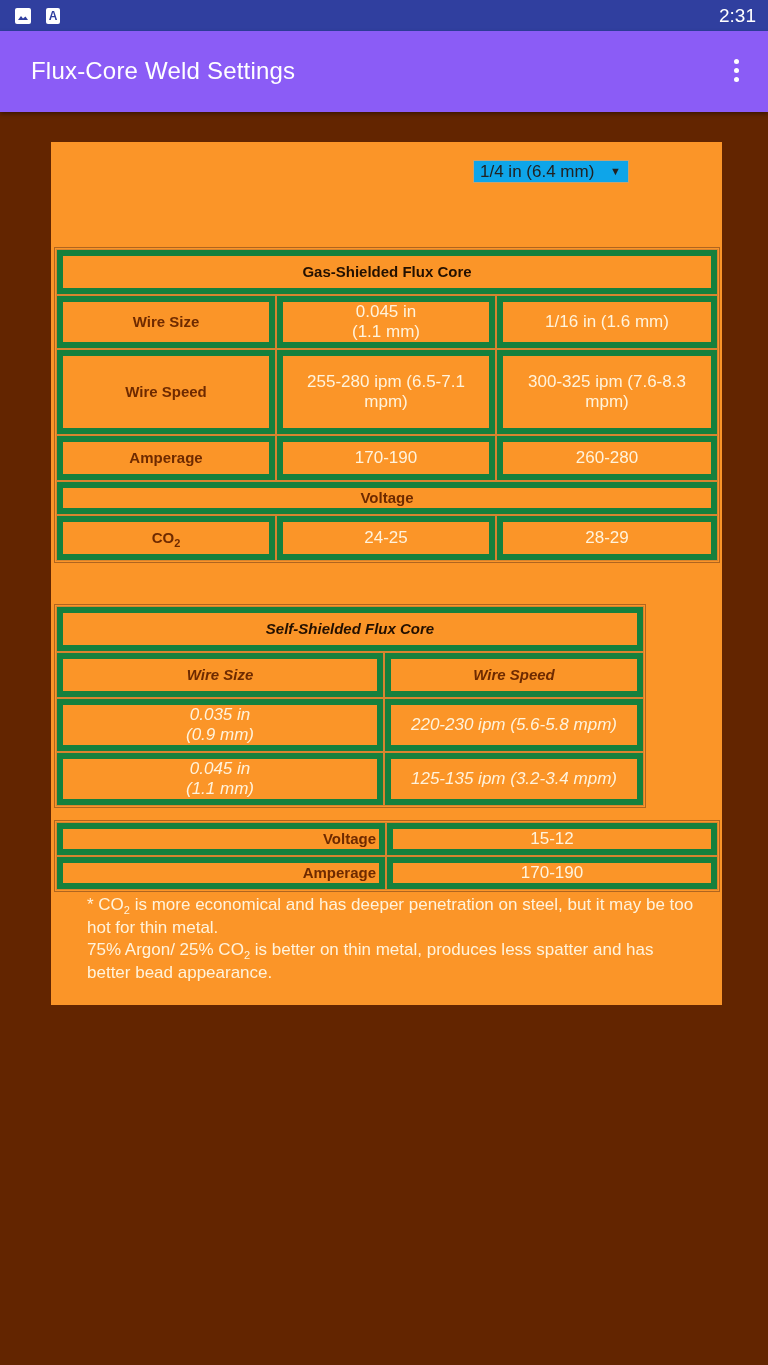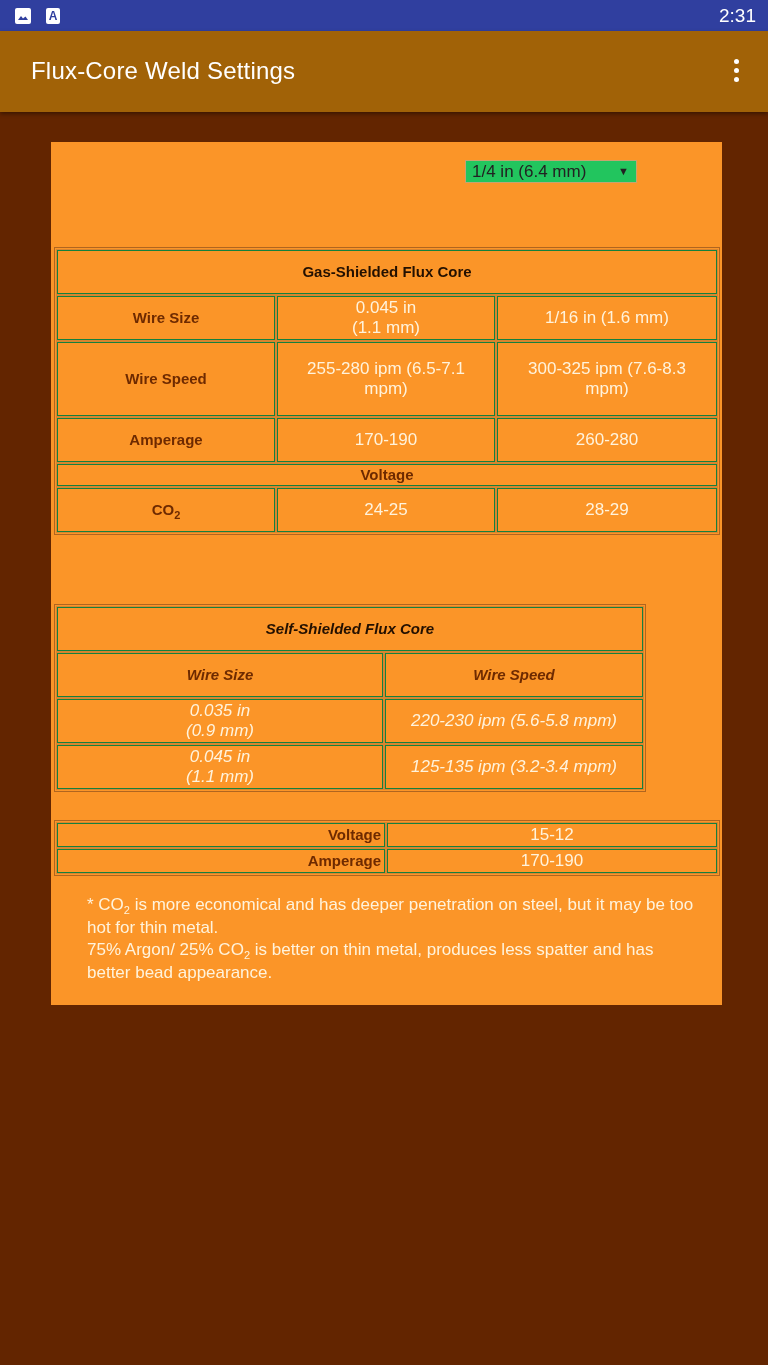--- a/index.html
+++ b/index.html
@@ -6,38 +6,38 @@
   html, body { width: 768px; height: 1365px; overflow: hidden; }
   body { background: #632500; font-family: "Liberation Sans", sans-serif; position: relative; }
 
   .status-bar { position: absolute; top: 0; left: 0; width: 768px; height: 31px; background: #303f9f; color: #fff; }
   .status-bar .sb-icon { position: absolute; top: 8px; width: 16px; height: 16px; background: #fff; border-radius: 2px; }
   .status-bar .sb-gallery { left: 15px; }
   .status-bar .sb-gallery::after { content: ""; position: absolute; left: 3px; bottom: 4px; width: 10px; height: 4px; background: #303f9f; clip-path: polygon(0 100%, 30% 0, 50% 60%, 75% 10%, 100% 100%); }
   .status-bar .sb-a { left: 46px; width: 14px; color: #303f9f; font-size: 12px; font-weight: bold; text-align: center; line-height: 16px; }
   .status-bar .time { position: absolute; right: 12px; top: 5px; font-size: 19px; }
 
-  .app-bar { position: absolute; top: 31px; left: 0; width: 768px; height: 81px; background: #a16207; box-shadow: 0 2px 4px rgba(0,0,0,0.4); }
+  .app-bar { position: absolute; top: 31px; left: 0; width: 768px; height: 81px; background: #8b5cf6; box-shadow: 0 2px 4px rgba(0,0,0,0.4); }
   .app-bar .title { position: absolute; left: 31px; top: 26px; color: #fff; font-size: 24px; font-weight: normal; letter-spacing: 0.2px; }
   .app-bar .menu { position: absolute; right: 26px; top: 28px; width: 12px; height: 26px; }
   .app-bar .menu span { display: block; width: 5px; height: 5px; border-radius: 50%; background: #fff; margin: 0 auto 4px; }
 
   .card { position: absolute; left: 51px; top: 142px; width: 671px; height: 863px; background: #fb9528; }
 
   .header-row { position: absolute; top: 16px; left: 0; width: 671px; height: 60px; }
   .hcol { position: absolute; top: 0; text-align: center; }
   .hcol.material { left: 118px; width: 100px; }
   .hcol.thickness { left: 400px; width: 200px; }
   .hlabel { color: #fff; font-weight: bold; font-size: 19px; line-height: 22px; }
   .hvalue { color: #fff3dc; font-size: 19px; line-height: 24px; }
-  .select { display: inline-block; margin-top: 2px; width: 172px; height: 23px; background: #22c55e; border: 1px solid #c8a270; color: #222; font-size: 17px; line-height: 21px; text-align: left; padding-left: 6px; position: relative; }
+  .select { display: inline-block; margin-top: 2px; width: 156px; height: 23px; background: #0ea5e9; border: 1px solid #c8a270; color: #222; font-size: 17px; line-height: 21px; text-align: left; padding-left: 6px; position: relative; }
   .select .arrow { position: absolute; right: 7px; top: 0; font-size: 11px; }
 
   table { border-collapse: separate; border-spacing: 2px; border: 1px solid #b0651f; position: absolute; }
-  td { border: 1px solid #15803d; outline: 1px solid #d7842f; text-align: center; vertical-align: middle; font-size: 17px; color: #fff3dc; line-height: 20px; margin-left: 34px; }
+  td { border: 6px solid #15803d; outline: 1px solid #d7842f; text-align: center; vertical-align: middle; font-size: 17px; color: #fff3dc; line-height: 20px; margin-left: 34px; }
   td.lbl { color: #6e2a00; font-weight: bold; font-size: 15px; }
   td.title-cell { color: #231000; font-weight: bold; font-size: 15px; }
   td.right { text-align: right; padding-right: 3px; }
   sub { font-size: 11px; vertical-align: -4px; line-height: 0; }
 
   #gas-table { left: 3px; top: 105px; width: 666px; }
   #self-table { left: 3px; top: 462px; width: 592px; font-style: italic; }
   #summary-table { left: 3px; top: 678px; width: 666px; }
 
   .notes { position: absolute; left: 36px; top: 752px; width: 610px; color: #fff3dc; font-size: 17px; line-height: 22.5px; }

